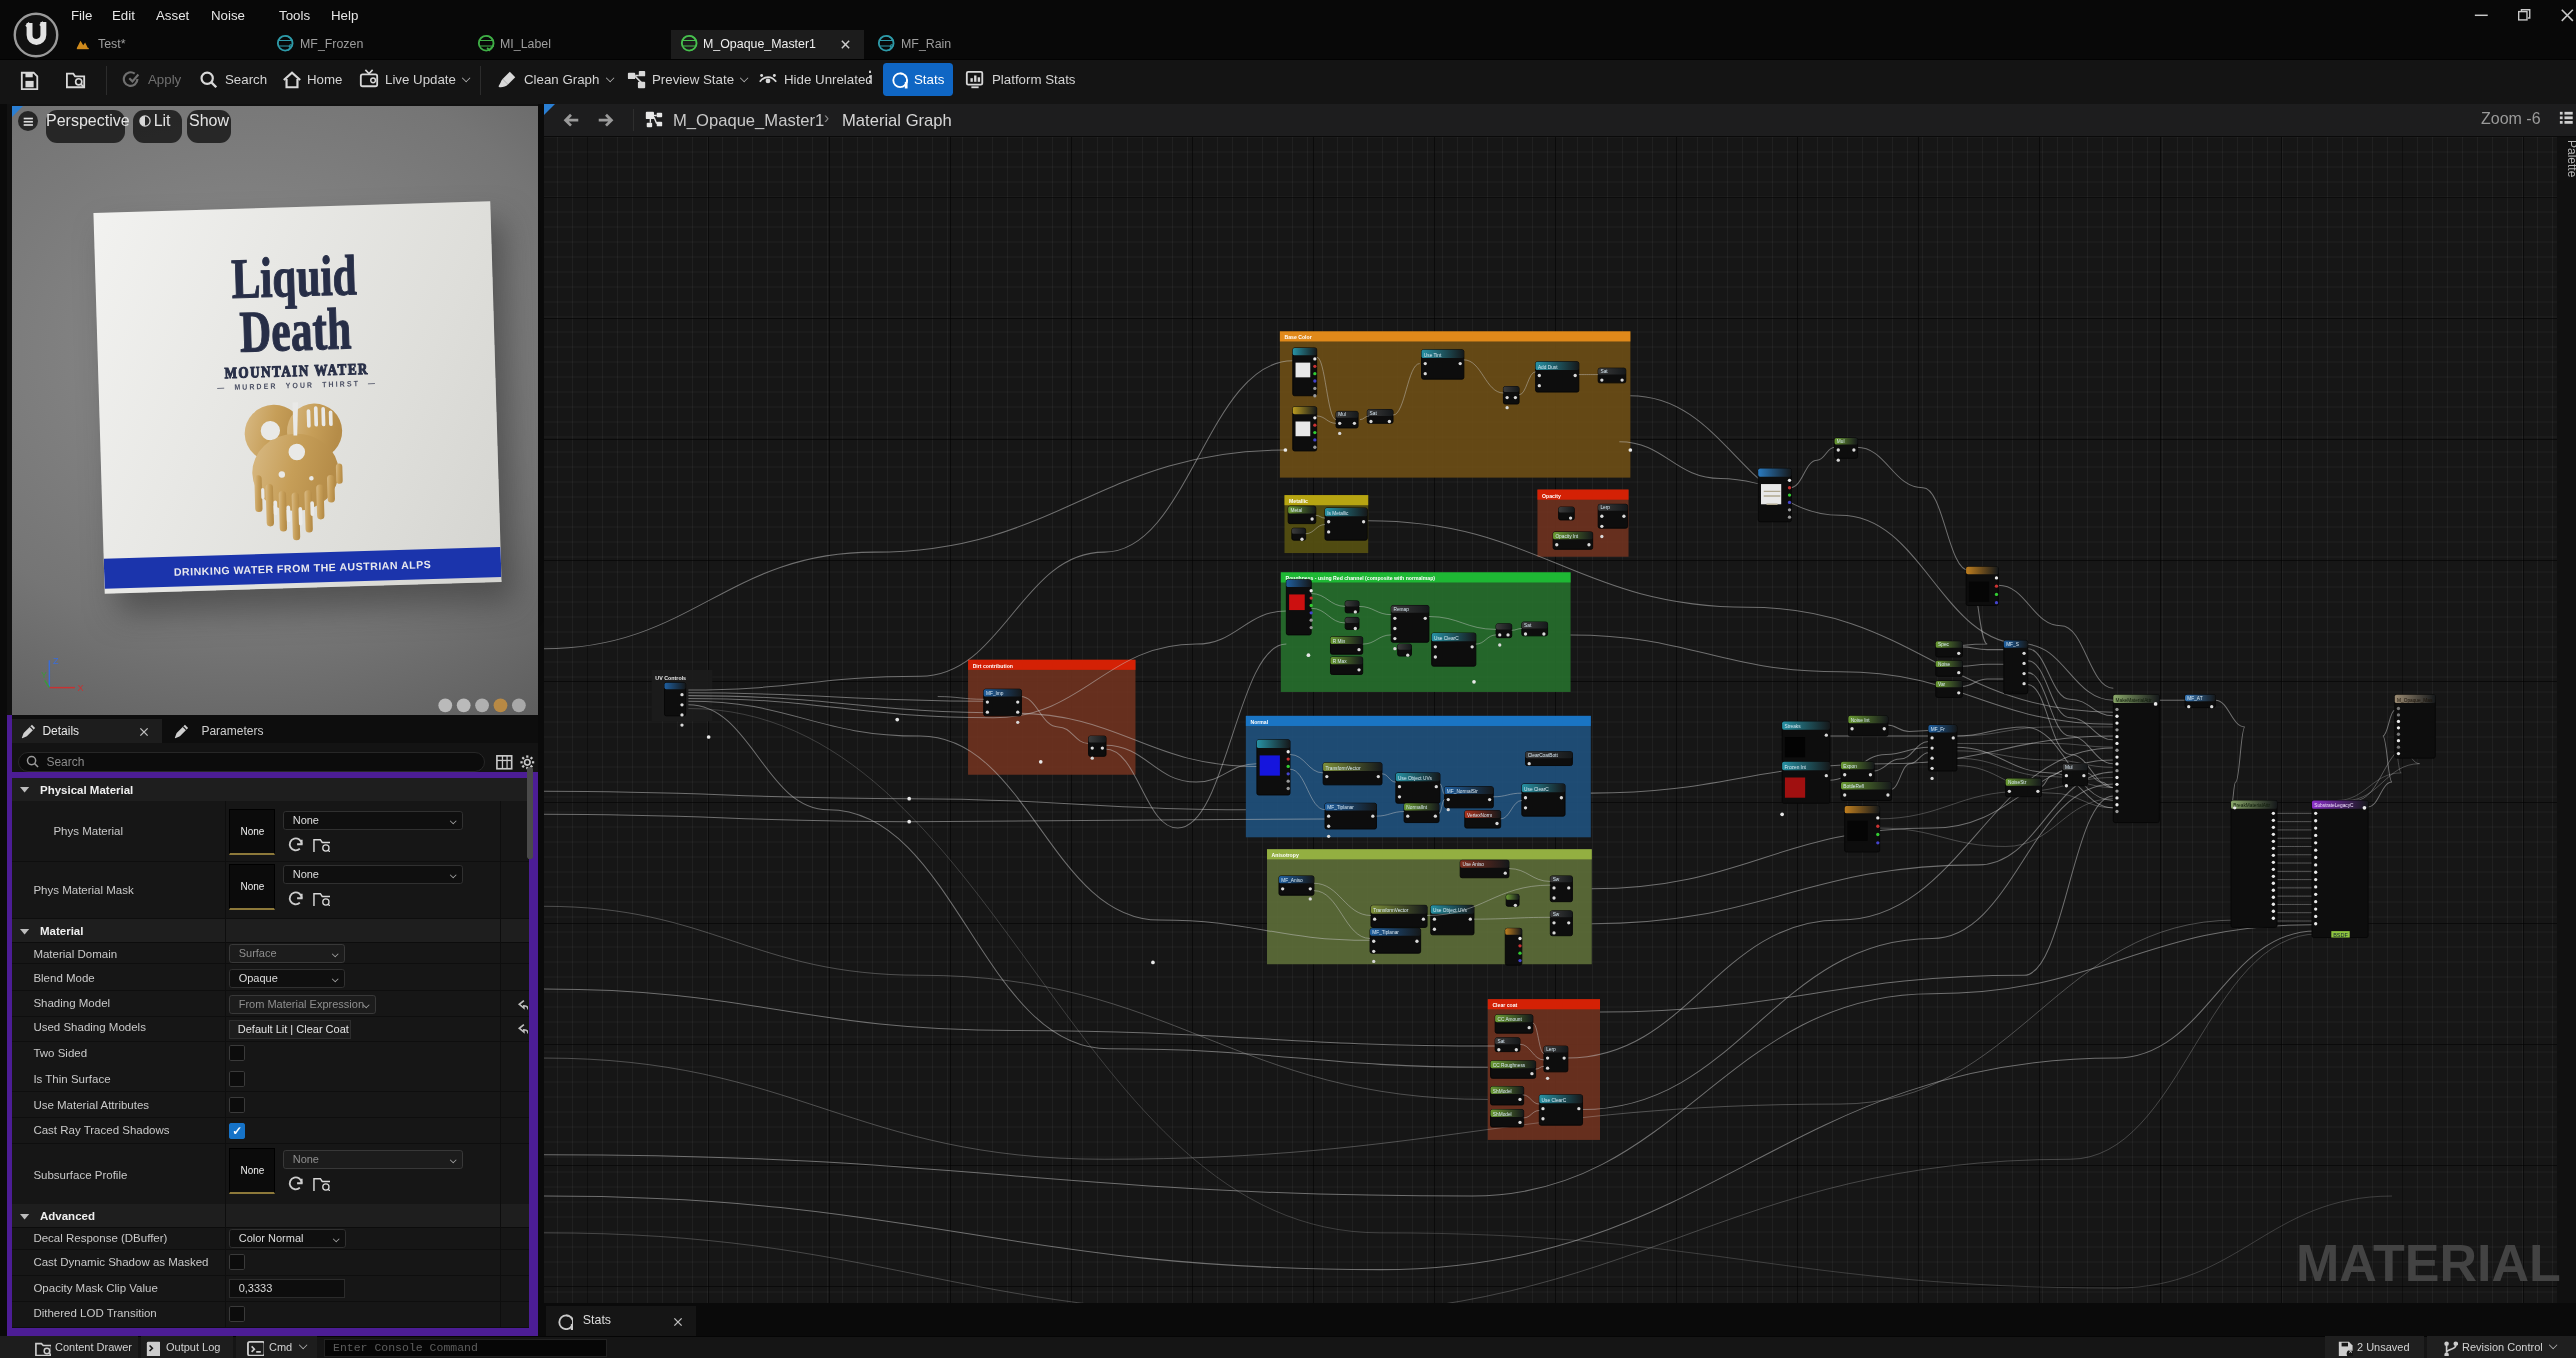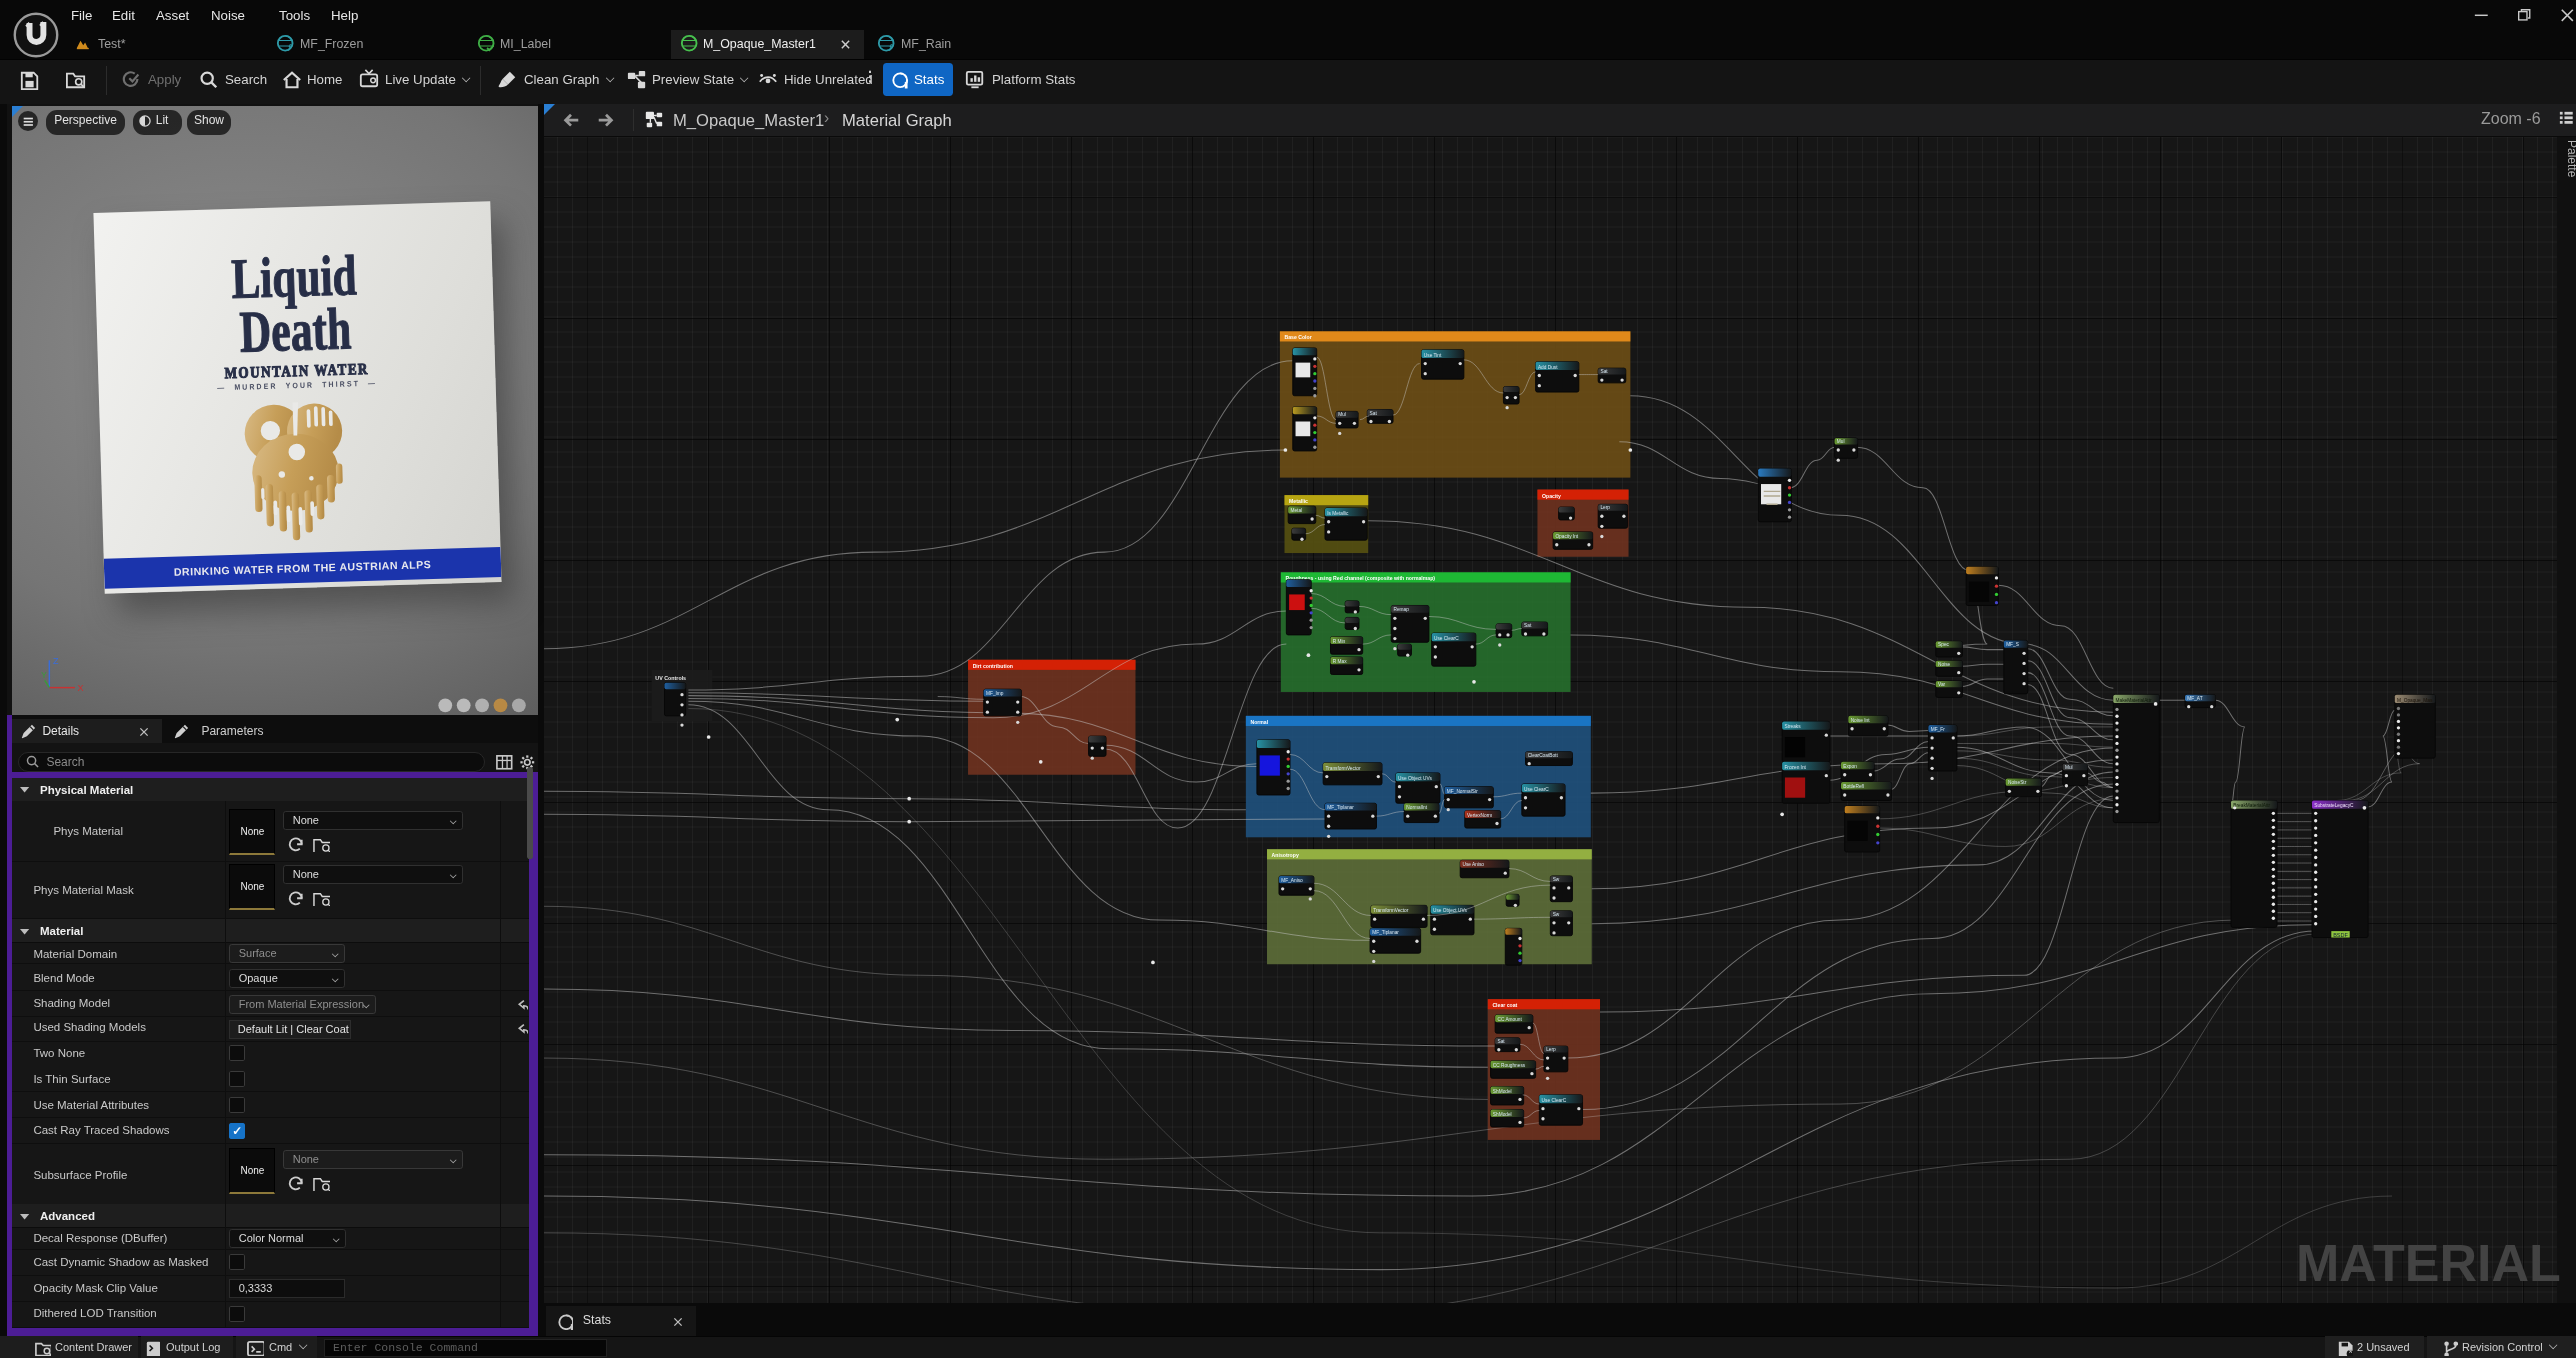--- a/index.html
+++ b/index.html
@@ -9,22 +9,22 @@
 .tabrow{left:0;top:30px;width:2576px;height:28.5px;background:#080808;}
 .tab{position:absolute;top:30px;height:28.5px;color:#9e9e9e;font-size:12.4px;}
 .tab .lbl{position:absolute;top:7.4px;}
 .toolbar{left:0;top:59px;width:2576px;height:45px;background:#141414;border-top:0.9px solid #020202;}
 .sep{position:absolute;top:7.4px;width:0.9px;height:29px;background:#2c2c2c;}
 .chev{display:inline-block;width:8.3px;height:8.3px;border-right:1.8px solid #bdbdbd;border-bottom:1.8px solid #bdbdbd;transform:rotate(45deg) scale(.75);margin-left:6.4px;margin-bottom:1.8px;}
 
 .lpanel{left:7.4px;top:104px;width:531px;height:1232px;background:#111111;}
 .viewport{position:absolute;left:4.6px;top:1.8px;width:526px;height:609px;
  background:radial-gradient(ellipse 589px 497px at 44% 40%,#8c8c8c,#757575 58%,#565656 100%);}
-.vbtn{position:absolute;height:25px;border-radius:11px;background:rgba(15,15,15,.78);
- color:#e3e3e3;font-size:12px;line-height:21px;text-align:center;}
+.vbtn{position:absolute;height:33px;border-radius:11px;background:rgba(15,15,15,.78);
+ color:#e3e3e3;font-size:16px;line-height:21px;text-align:center;}
 .card{position:absolute;left:87px;top:101px;width:397px;height:381px;
  background:linear-gradient(115deg,#f2f2f0,#dededa 70%,#d4d4d0);transform:rotate(-1.7deg);
  box-shadow:13px 20px 31px rgba(45,45,45,.5);overflow:hidden;}
 .gothic{font-family:"Liberation Serif",serif;font-weight:bold;color:#272e47;text-align:center;-webkit-text-stroke:1.1px #2a3149;}
 .stripe{position:absolute;left:0;bottom:5.5px;width:100%;height:30px;background:#1b34ac;}
 .stripe div{color:#e8e8ee;font-weight:bold;font-size:10.6px;text-align:center;line-height:30px;letter-spacing:0.5px;}
 
 .details{position:absolute;left:0px;top:611px;width:531px;height:621px;background:#4c1d95;}
 .dtab{position:absolute;top:5.5px;height:22px;font-size:12px;color:#cfcfcf;}
 .drow{position:absolute;left:4.6px;width:517px;background:#161616;border-bottom:0.9px solid #0e0e0e;}
@@ -357,21 +357,21 @@
       <svg class="abs" style="left:504px;top:282px;" width="16.6" height="14.7" viewBox="0 0 18 16">
         <path d="M14 4 l-5 4 5 4 v-2.5 c3 0 4.5 1.5 4.5 4" fill="none" stroke="#bdbdbd" stroke-width="1.8"></path>
       </svg>
       <div class="drow" style="top:302px;height:25px;"></div>
       <div class="dlabel" style="left:26px;top:306px;">Used Shading Models</div>
       <div class="abs" style="left:222px;top:305px;width:122px;height:19.3px;background:#1d1d1d;border:0.9px solid #2d2d2d;color:#e2e2e2;font-size:11px;line-height:17.5px;padding-left:7.4px;">Default Lit | Clear Coat</div>
       <svg class="abs" style="left:504px;top:306px;" width="16.6" height="14.7" viewBox="0 0 18 16">
         <path d="M14 4 l-5 4 5 4 v-2.5 c3 0 4.5 1.5 4.5 4" fill="none" stroke="#bdbdbd" stroke-width="1.8"></path>
       </svg>
       <div class="drow" style="top:327px;height:25px;"></div>
-      <div class="dlabel" style="left:26px;top:332px;">Two None</div>
+      <div class="dlabel" style="left:26px;top:332px;">Two Sided</div>
       <div class="cbox" style="left:222px;top:330px;"></div>
       <div class="drow" style="top:351px;height:26px;"></div>
       <div class="dlabel" style="left:26px;top:358px;">Is Thin Surface</div>
       <div class="cbox" style="left:222px;top:356px;"></div>
       <div class="drow" style="top:377px;height:26px;"></div>
       <div class="dlabel" style="left:26px;top:384px;">Use Material Attributes</div>
       <div class="cbox" style="left:222px;top:382px;"></div>
       <div class="drow" style="top:403px;height:26px;"></div>
       <div class="dlabel" style="left:26px;top:409px;">Cast Ray Traced Shadows</div>
       <div class="cbox on" style="left:222px;top:408px;">✓</div>

